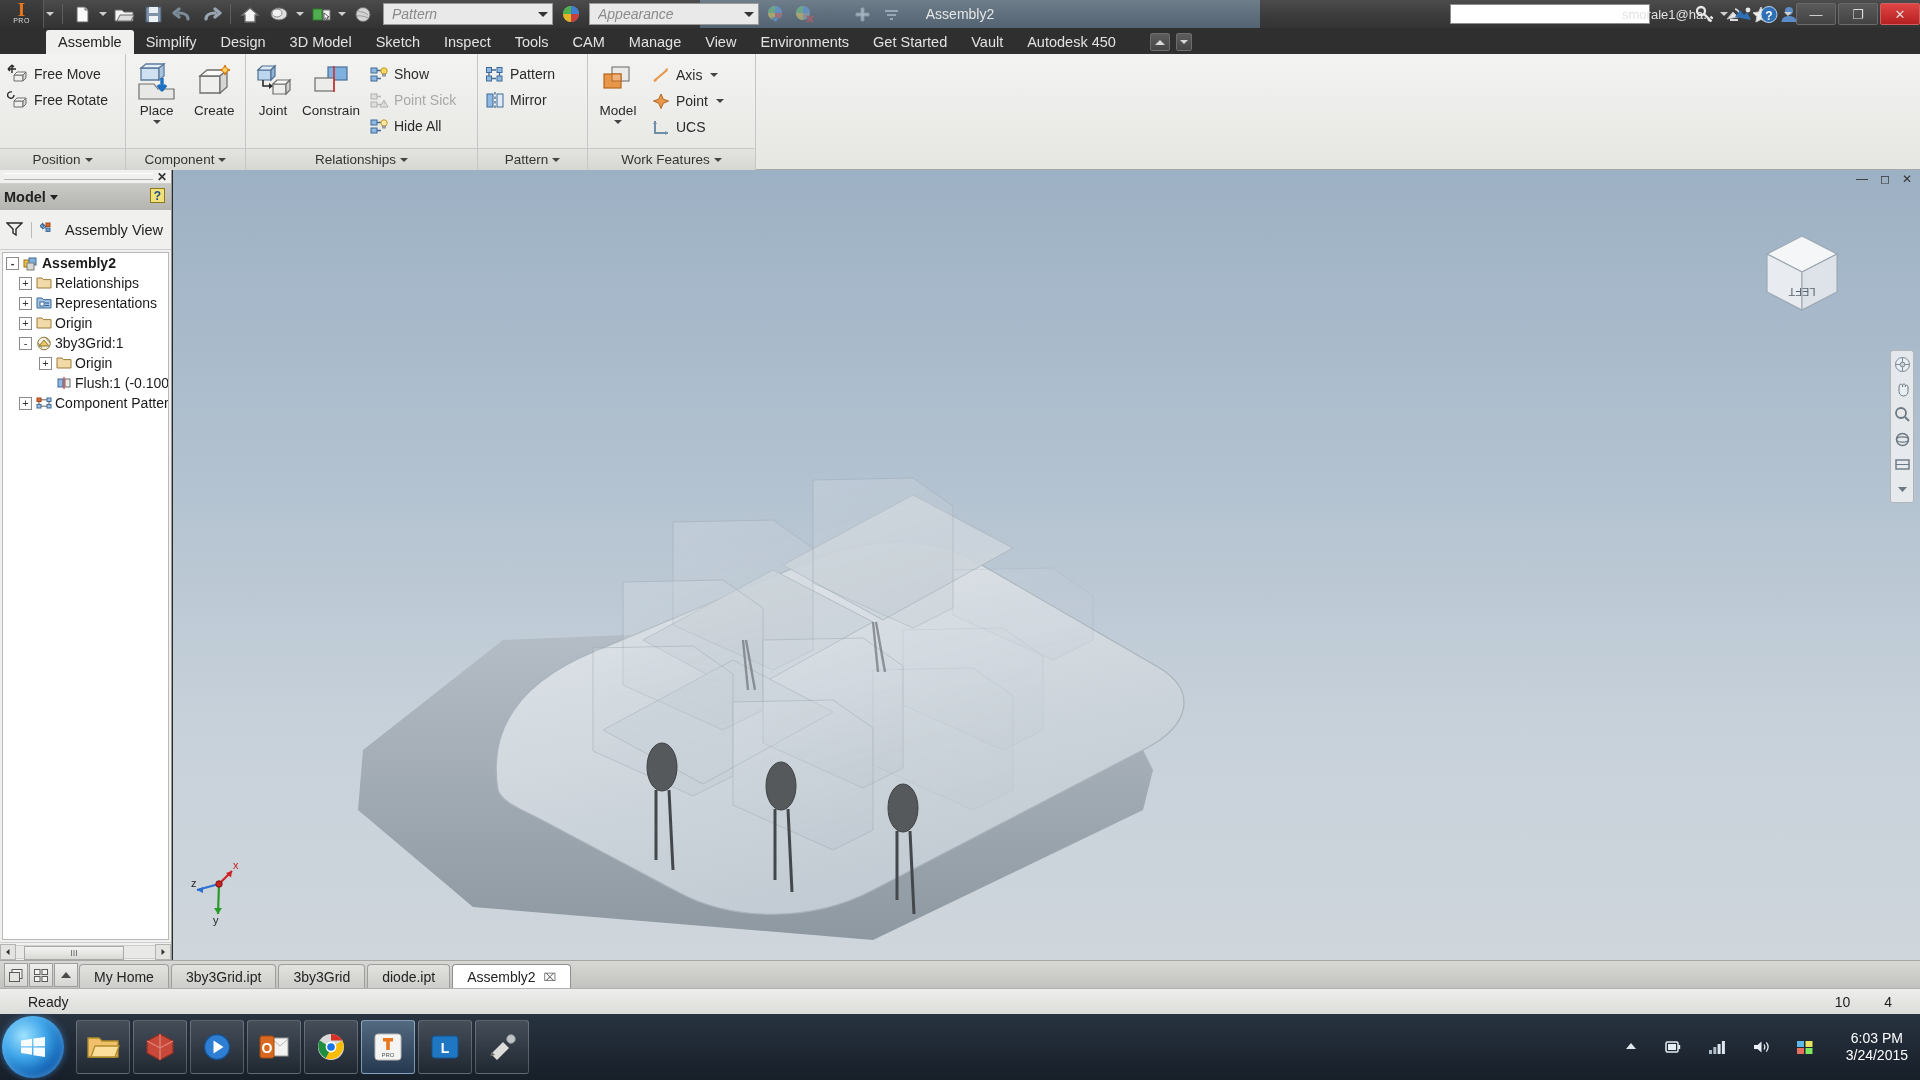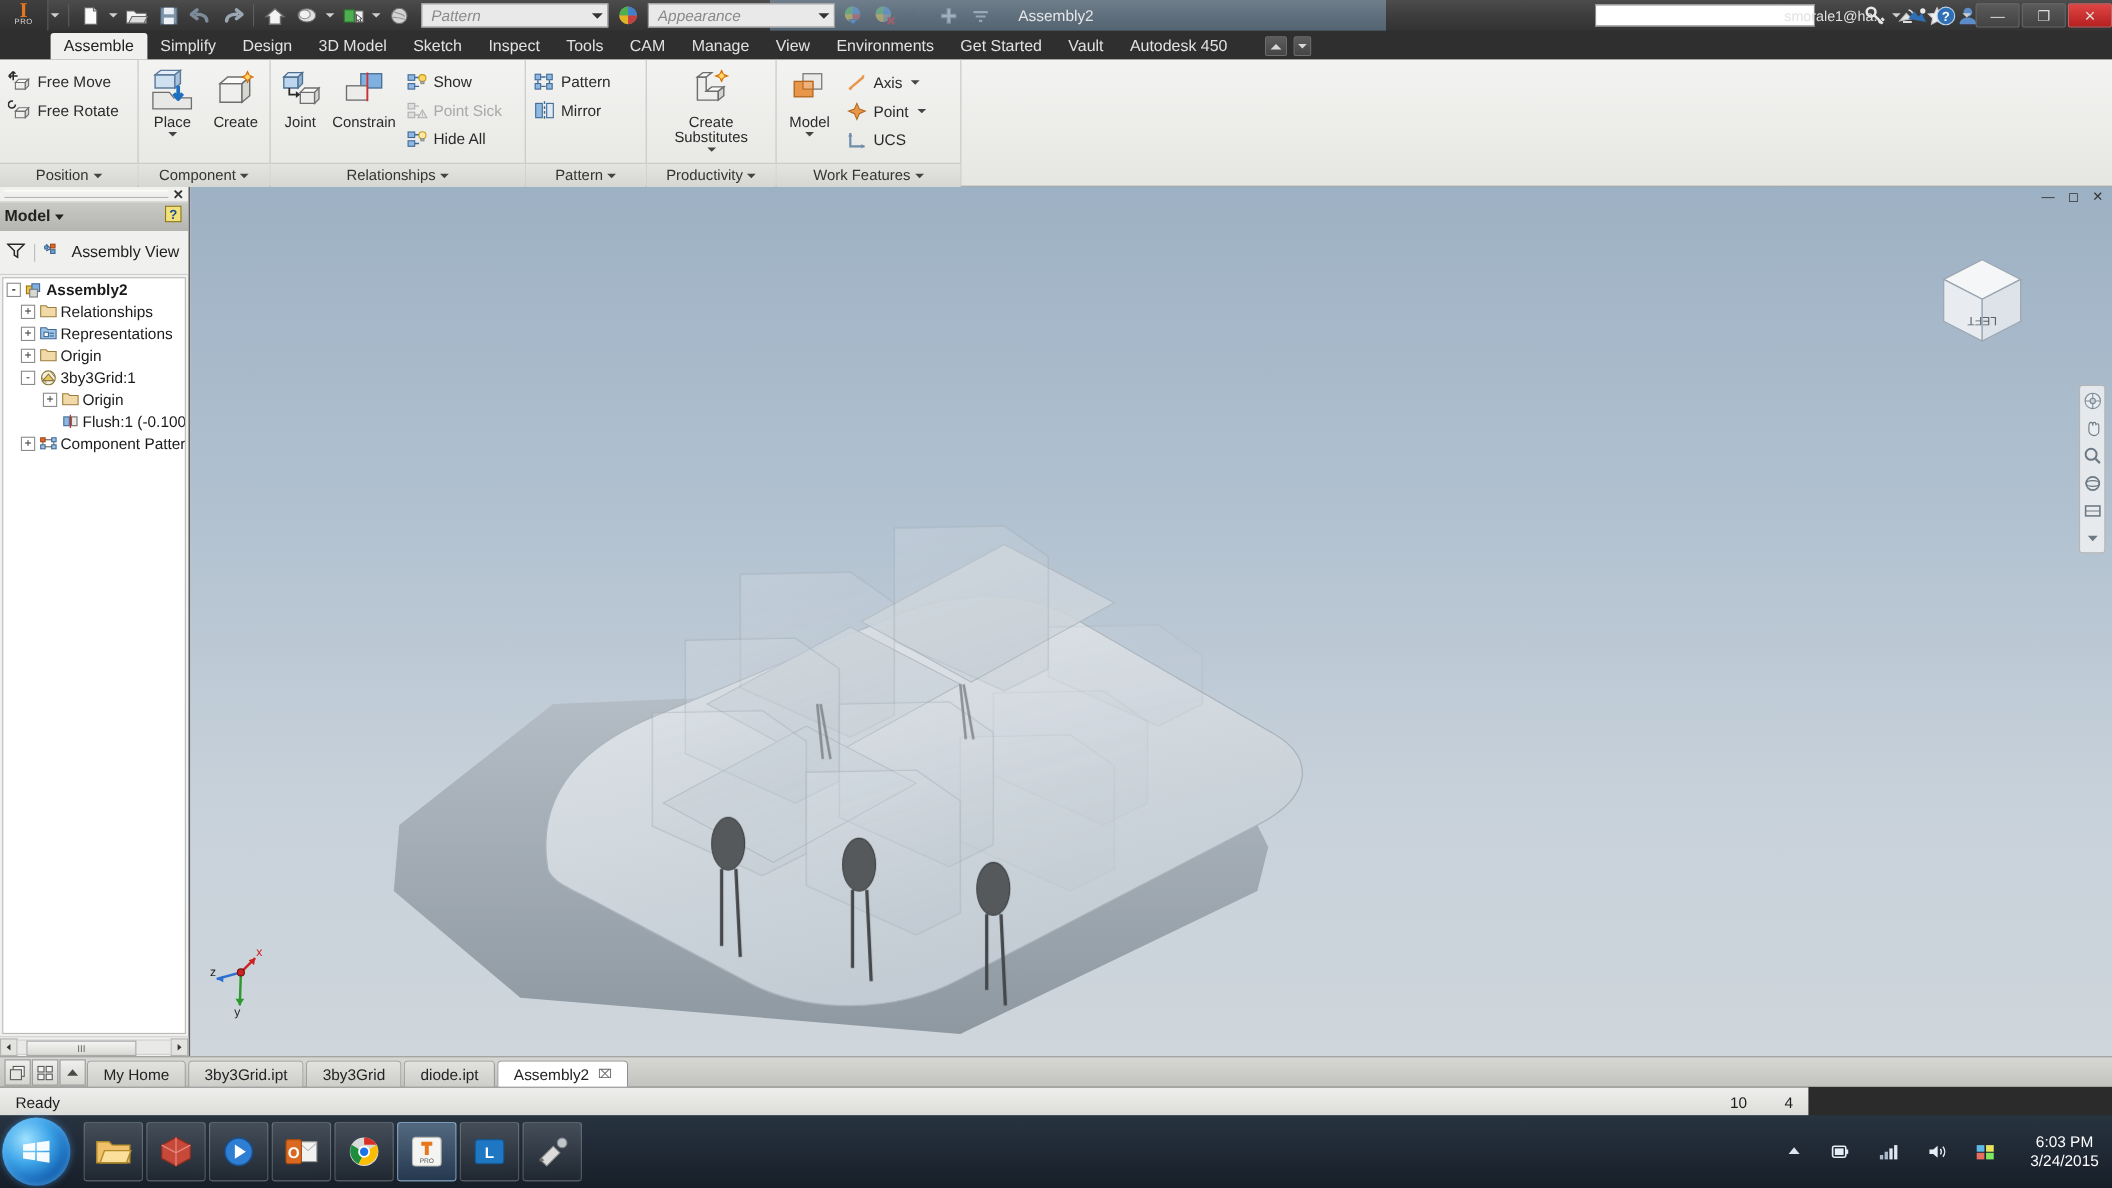--- a/index.html
+++ b/index.html
@@ -163,23 +163,23 @@
   .dtab{
     height:24px;line-height:24px;padding:0 14px;margin-right:2px;font-size:14px;color:#232323;cursor:pointer;
     background:linear-gradient(to bottom,#e2e2df,#cdcdca);border:1px solid #9e9e9e;border-bottom:none;
     border-radius:4px 4px 0 0;display:flex;align-items:center;gap:8px;white-space:nowrap;
   }
   .dtab.active{background:#fff;border-color:#8f8f8f;}
   .dtab .cl{font-size:11px;color:#666;}
 
   
   .statusbar{
-    position:absolute;left:0;top:988px;width:1644px;height:26px;
+    position:absolute;left:0;top:988px;width:1920px;height:26px;
     background:linear-gradient(to bottom,#eeeeec,#dcdcd9);border-top:1px solid #b0b0b0;
-    display:flex;align-items:center;padding:0 14px;font-size:14px;color:#1d1d1d;
+    display:flex;align-items:center;padding:0 28px;font-size:14px;color:#1d1d1d;
   }
   .statusbar .sp{flex:1;}
   .statusbar .num{margin-left:34px;}
 
   
   .taskbar{
     position:absolute;left:0;top:1014px;width:1920px;height:66px;
     background:linear-gradient(to bottom, rgba(40,52,66,.94), rgba(22,30,40,.97));
     display:flex;align-items:center;
   }
@@ -580,41 +580,20 @@
             <span class="lbl">Mirror</span>
           </div>
         </div>
       </div>
       <div class="panel-title">
         <span>Pattern</span>
         <span class="pcaret"></span>
       </div>
     </div>
 
-    <div class="panel" style="width:118px">
-      <div class="panel-body" style="justify-content:center">
-        <div class="bigbtn" style="width:104px">
-          <span class="icn">
-            <svg width="48" height="40" viewBox="0 0 48 40">
-              <path d="M11 8h8v13h11v8H11z" fill="#efefed" stroke="#6d6d6d" stroke-width="1.3"></path>
-              <path d="M11 8l5-4h8l-5 4zM19 21l5-4h11l-5 4z" fill="#fafaf8" stroke="#6d6d6d" stroke-width="1.3"></path>
-              <path d="M30 21l5-4v8l-5 4z" fill="#d4d4d0" stroke="#6d6d6d" stroke-width="1.3"></path>
-              <path d="M33 2l1.7 3.5L38.5 7l-3.8 1.5L33 12l-1.7-3.5L27.5 7l3.8-1.5z" fill="#f5a623" stroke="#d4700c"></path>
-              <circle cx="33" cy="7" r="2.1" fill="#ffd76a"></circle>
-            </svg>
-          </span>
-          <span class="lbl" style="white-space:pre-line">Create Substitutes</span>
-          <span class="dcar"></span>
-        </div>
-      </div>
-      <div class="panel-title">
-        <span>Productivity</span>
-        <span class="pcaret"></span>
-      </div>
-    </div>
 
     <div class="panel" style="width:168px">
       <div class="panel-body">
         <div class="bigbtn" style="width:56px">
           <span class="icn">
             <svg width="42" height="40" viewBox="0 0 42 40">
               <rect x="15" y="5" width="17" height="14" fill="#eaeae8" stroke="#7d7d7d" stroke-width="1.2"></rect>
               <rect x="7" y="12" width="17" height="14" fill="#e8964a" stroke="#b2671f" stroke-width="1.2"></rect>
               <rect x="15" y="12" width="9" height="7" fill="#f0b27c" stroke="#b2671f" stroke-width="1"></rect>
             </svg>

